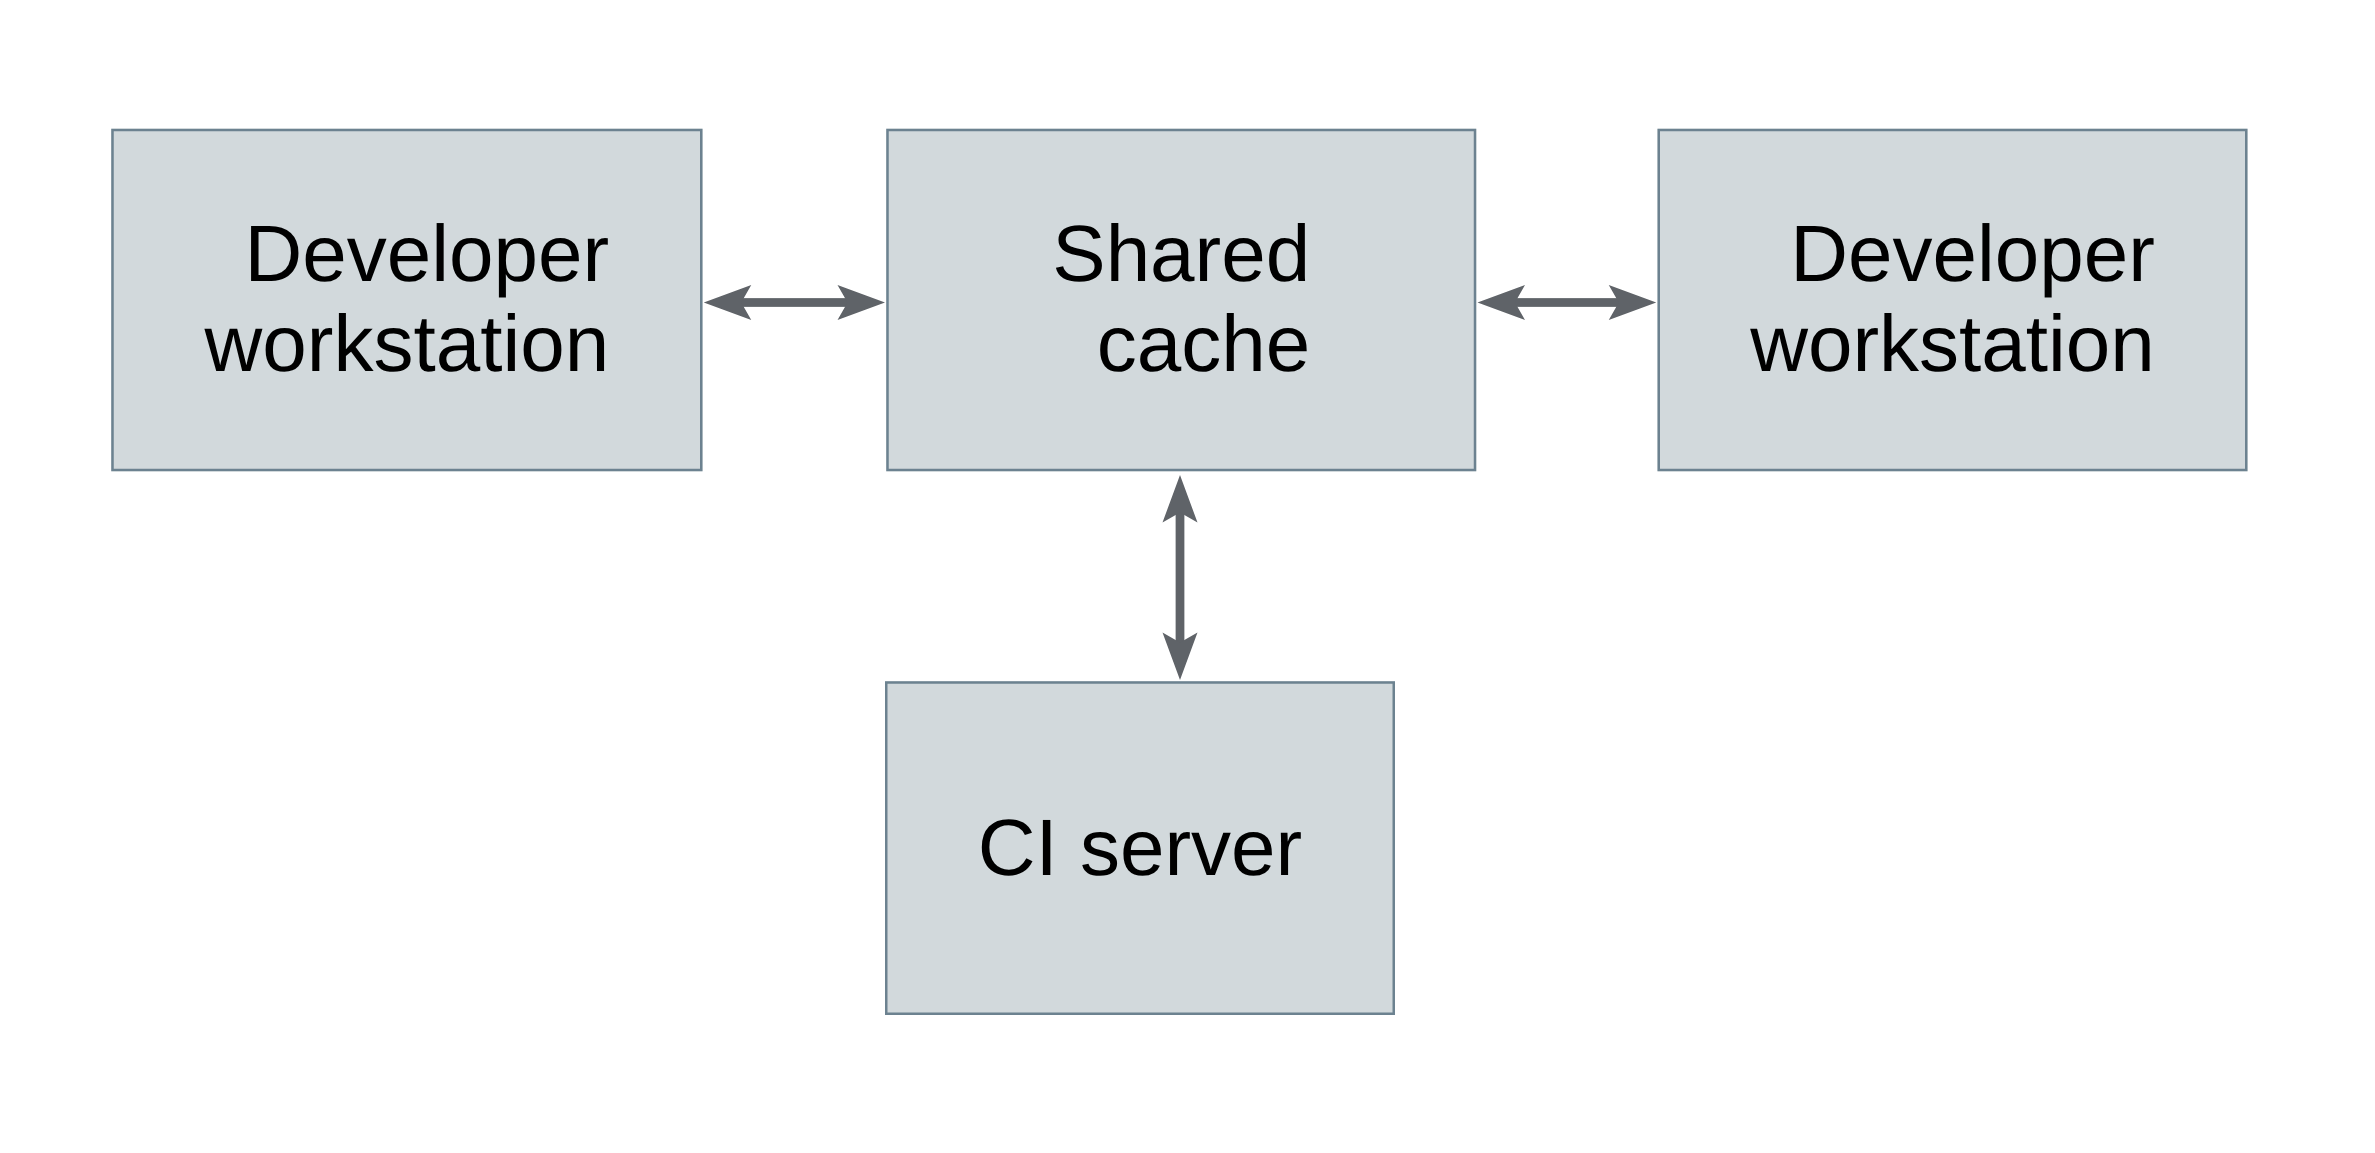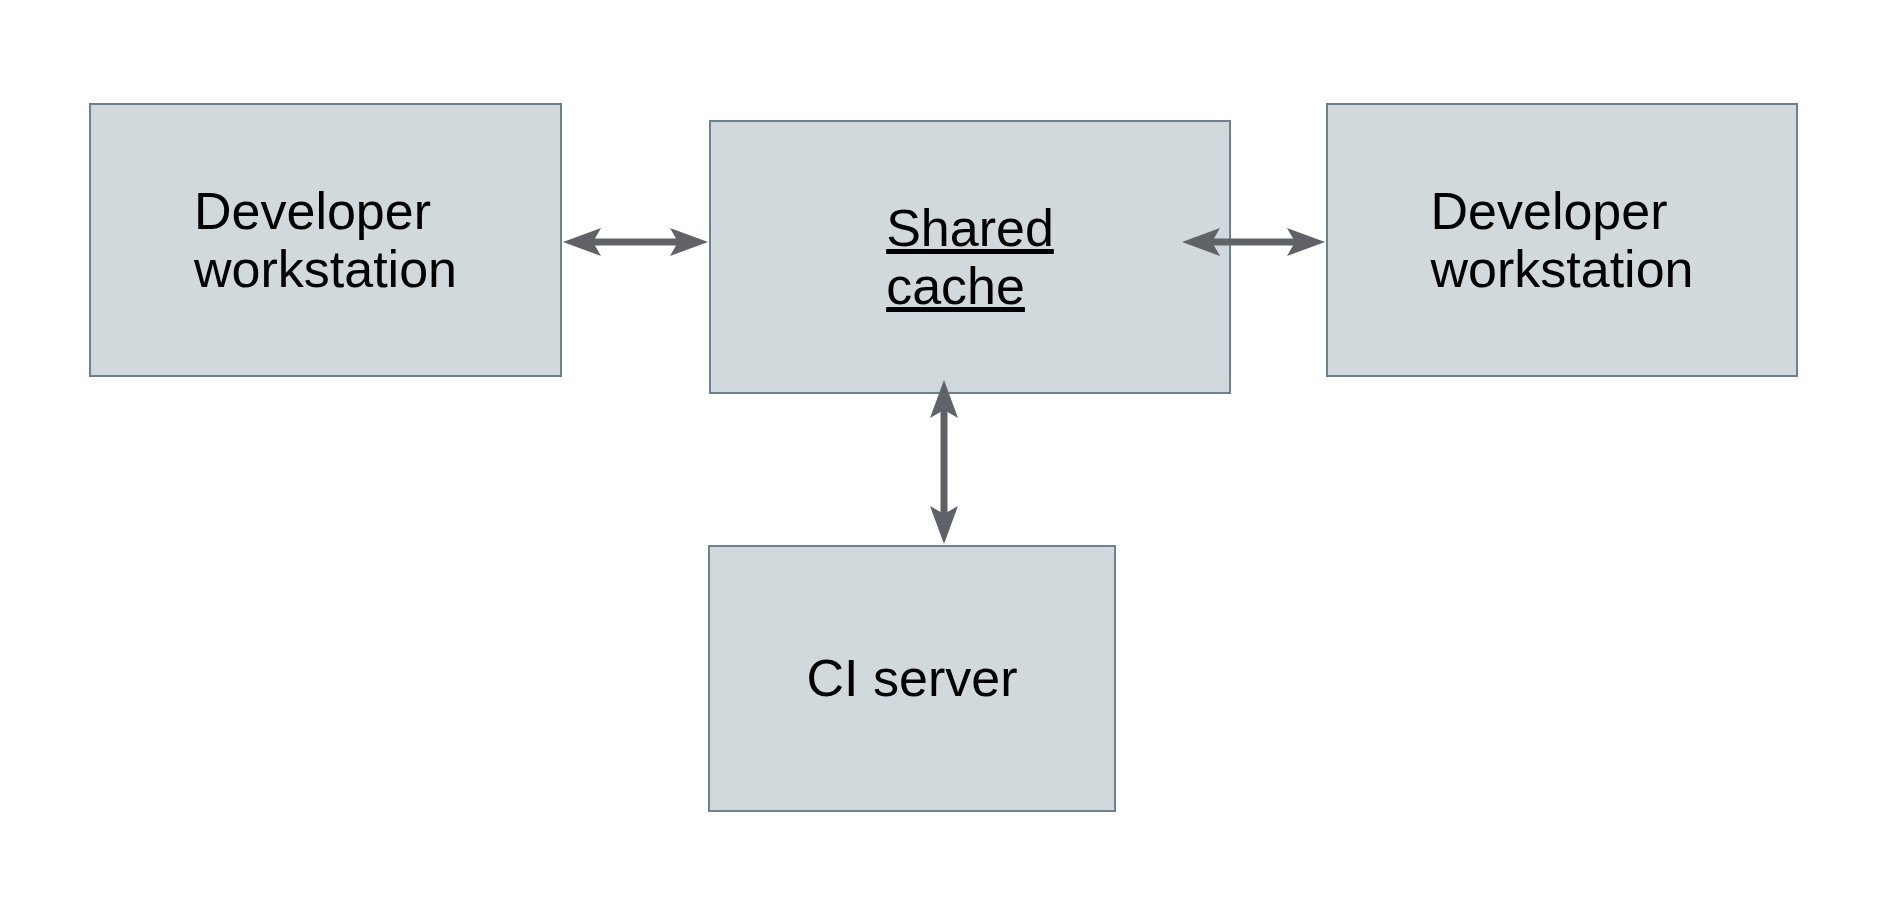--- a/index.html
+++ b/index.html
@@ -18,28 +18,28 @@
   .node {
     position: absolute;
     box-sizing: border-box;
     background: var(--node-fill, #d2d9dc);
     border: 2px solid var(--node-border, #6c8290);
     display: flex;
     align-items: center;
     justify-content: center;
   }
   .node-label {
-    font-size: 52px;
+    font-size: 64px;
     line-height: 1.12;
     color: var(--text, #000000);
-    text-align: left;
+    text-align: right;
     white-space: pre-line;
   }
   .node-dev-left  { left: 89px;   top: 103px; width: 473px; height: 274px; }
-  .node-cache     { left: 709px;  top: 120px; width: 522px; height: 274px; text-decoration: underline; }
+  .node-cache     { left: 709px;  top: 103px; width: 472px; height: 274px; }
   .node-dev-right { left: 1326px; top: 103px; width: 472px; height: 274px; }
   .node-ci        { left: 708px;  top: 545px; width: 408px; height: 267px; }
 
   .arrow { position: absolute; display: block; }
   .arrow-devleft-cache  { left: 562px;  top: 206px; }
   .arrow-cache-devright { left: 1181px; top: 206px; }
   .arrow-cache-ciserver { left: 908px;  top: 379px; }
   .arrow-shape { fill: var(--arrow, #5f6368); stroke: none; }
 </style>
 </head>

